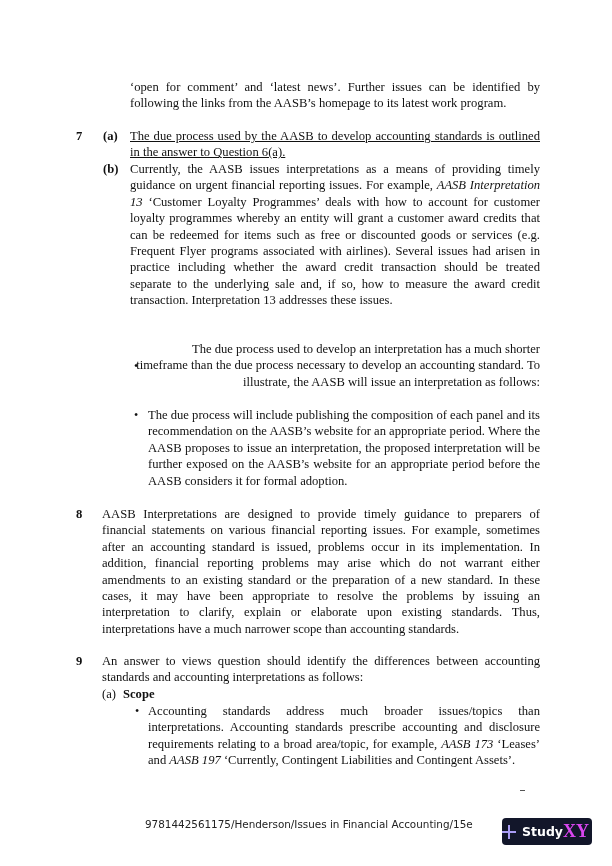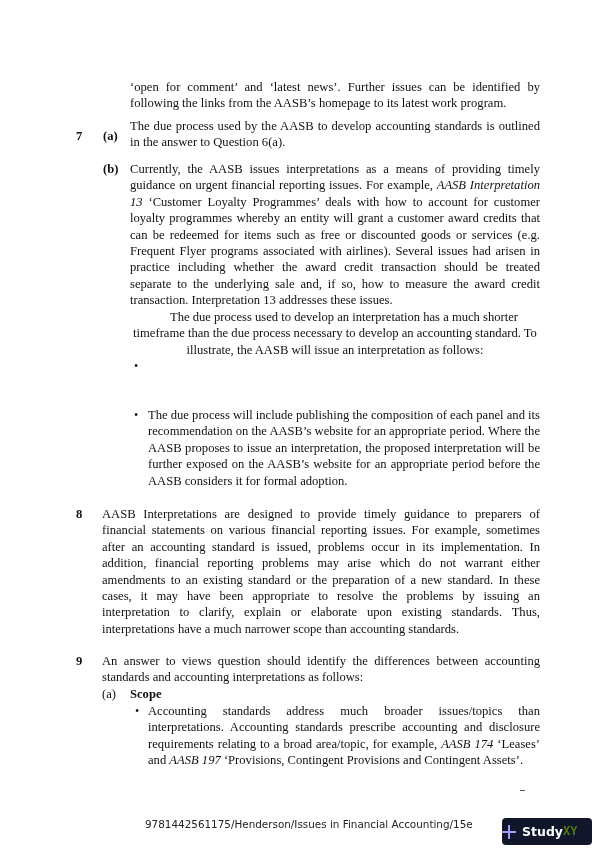--- a/index.html
+++ b/index.html
@@ -4,66 +4,66 @@
 <style>
   html, body { margin: 0; padding: 0; background: #ffffff; }
   body { width: 612px; height: 866px; position: relative; overflow: hidden;
          font-family: "Liberation Serif", "DejaVu Serif", serif; color: #111; }
   .page { position: absolute; left: 0; top: 0; width: 612px; height: 637px; }
   .p { position: absolute; font-size: 12.6px; line-height: 16.4px; text-align: justify; margin: 0; }
   .num { position: absolute; font-size: 12.6px; line-height: 16.4px; font-weight: bold; }
   .lbl { position: absolute; font-size: 12.6px; line-height: 16.4px; font-weight: bold; }
   .lbl.normal { font-weight: normal; }
   .bullet { position: absolute; font-size: 12px; line-height: 16.4px; }
-  .indent { text-indent: 18px; text-align: center; }
+  .indent { text-indent: 18px; text-align: right; margin-top: 32px; }
   .footer { position: absolute; left: 145px; top: 808px; font-family: "DejaVu Sans", sans-serif;
             font-size: 10.4px; color: #222; white-space: nowrap; margin-top: 10px; }
   .dash { position: absolute; left: 520px; top: 790px; width: 5px; height: 1px; background: #555; }
   .badge { position: absolute; left: 502px; top: 818px; width: 90px; height: 27px; background: #12162a;
            border-radius: 4px; display: flex; align-items: center; padding-left: 0; box-sizing: border-box; }
   .badge .plus { width: 14px; height: 14px; position: relative; margin-right: 6px; }
   .badge .plus::before, .badge .plus::after { content: ""; position: absolute; background: #a99cf5; }
   .badge .plus::before { left: 6px; top: 0; width: 2px; height: 14px; }
   .badge .plus::after { left: 0; top: 6px; width: 14px; height: 2px; }
   .badge .t1 { font-family: "DejaVu Sans", sans-serif; font-weight: bold; font-size: 12.5px; color: #ffffff; }
-  .badge .t2 { font-family: Liberation Mono, monospace; font-weight: bold; font-size: 12px; color: #4d7c0f; }
+  .badge .t2 { font-family: Liberation Serif, serif; font-weight: bold; font-size: 18px; color: #d946ef; }
   i { font-style: italic; }
 </style>
 </head>
 <body>
 
 <div class="page">
 
   <p class="p" style="left:130px; top:79px; width:410px;">‘open for comment’ and ‘latest news’. Further issues can be identified by following the links from the AASB’s homepage to its latest work program.</p>
 
   <span class="num" style="left:76px; top:128px;">7</span>
   <span class="lbl" style="left:103px; top:128px;">(a)</span>
-  <p class="p" style="left:130px; top:118px; width:410px;">The due process used by the AASB to develop accounting standards is outlined in the answer to Question 6(a).</p>
+  <p class="p" style="left:130px; top:128px; width:410px;text-decoration:underline;">The due process used by the AASB to develop accounting standards is outlined in the answer to Question 6(a).</p>
 
   <span class="lbl" style="left:103px; top:161px;">(b)</span>
   <p class="p" style="left:130px; top:161px; width:410px;"><span>Currently, the AASB issues interpretations as a means of providing timely guidance on urgent financial reporting issues. For example, </span><i>AASB Interpretation 13</i><span> ‘Customer Loyalty Programmes’ deals with how to account for customer loyalty programmes whereby an entity will grant a customer award credits that can be redeemed for items such as free or discounted goods or services (e.g. Frequent Flyer programs associated with airlines). Several issues had arisen in practice including whether the award credit transaction should be treated separate to the underlying sale and, if so, how to measure the award credit transaction. Interpretation 13 addresses these issues.</span></p>
 
   <p class="p indent" style="left:130px; top:309px; width:410px;">The due process used to develop an interpretation has a much shorter timeframe than the due process necessary to develop an accounting standard. To illustrate, the AASB will issue an interpretation as follows:</p>
 
   <span class="bullet" style="left:134px; top:358px;">•</span>
 
   <span class="bullet" style="left:134px; top:407px;">•</span>
   <p class="p" style="left:148px; top:407px; width:392px;">The due process will include publishing the composition of each panel and its recommendation on the AASB’s website for an appropriate period. Where the AASB proposes to issue an interpretation, the proposed interpretation will be further exposed on the AASB’s website for an appropriate period before the AASB considers it for formal adoption.</p>
 
   <span class="num" style="left:76px; top:506px;">8</span>
   <p class="p" style="left:102px; top:506px; width:438px;">AASB Interpretations are designed to provide timely guidance to preparers of financial statements on various financial reporting issues. For example, sometimes after an accounting standard is issued, problems occur in its implementation. In addition, financial reporting problems may arise which do not warrant either amendments to an existing standard or the preparation of a new standard. In these cases, it may have been appropriate to resolve the problems by issuing an interpretation to clarify, explain or elaborate upon existing standards. Thus, interpretations have a much narrower scope than accounting standards.</p>
 
   <span class="num" style="left:76px; top:653px;">9</span>
   <p class="p" style="left:102px; top:653px; width:438px;">An answer to views question should identify the differences between accounting standards and accounting interpretations as follows:</p>
 
   <span class="lbl normal" style="left:102px; top:686px;">(a)</span>
-  <span class="lbl" style="left:130px; top:686px;">Scope</span>
+  <span class="lbl" style="left:123px; top:686px;">Scope</span>
 
   <span class="bullet" style="left:135px; top:703px;">•</span>
-  <p class="p" style="left:148px; top:703px; width:392px;"><span>Accounting standards address much broader issues/topics than interpretations. Accounting standards prescribe accounting and disclosure requirements relating to a broad area/topic, for example, </span><i>AASB 174</i><span> ‘Leases’ and </span><i>AASB 197</i><span> ‘Provisions, Contingent Provisions and Contingent Assets’.</span></p>
+  <p class="p" style="left:148px; top:703px; width:392px;"><span>Accounting standards address much broader issues/topics than interpretations. Accounting standards prescribe accounting and disclosure requirements relating to a broad area/topic, for example, </span><i>AASB 173</i><span> ‘Leases’ and </span><i>AASB 197</i><span> ‘Currently, Contingent Liabilities and Contingent Assets’.</span></p>
 
   <div class="dash"></div>
   <div class="footer">9781442561175/Henderson/Issues in Financial Accounting/15e</div>
 
   <div class="badge">
     <span class="plus"></span>
     <span class="t1">Study</span>
       <span class="t2">XY</span>
   </div>
 

